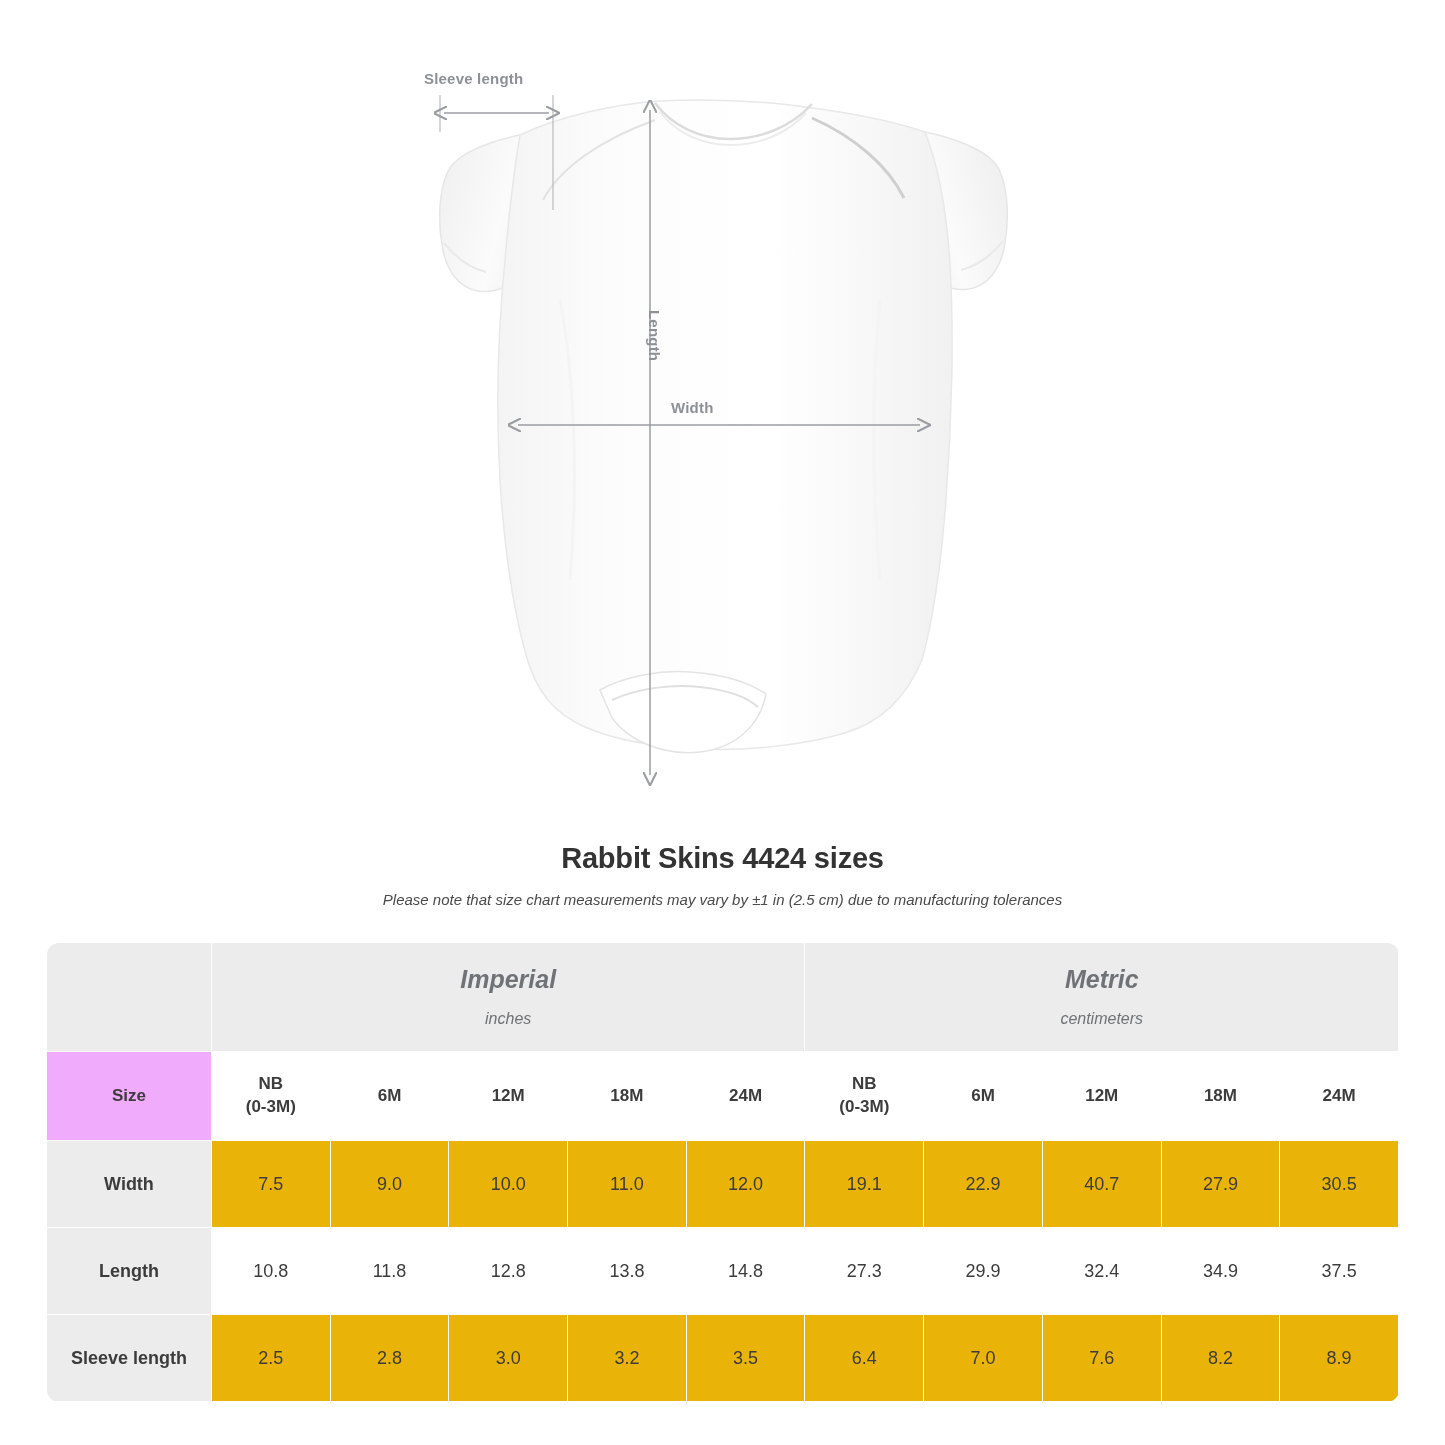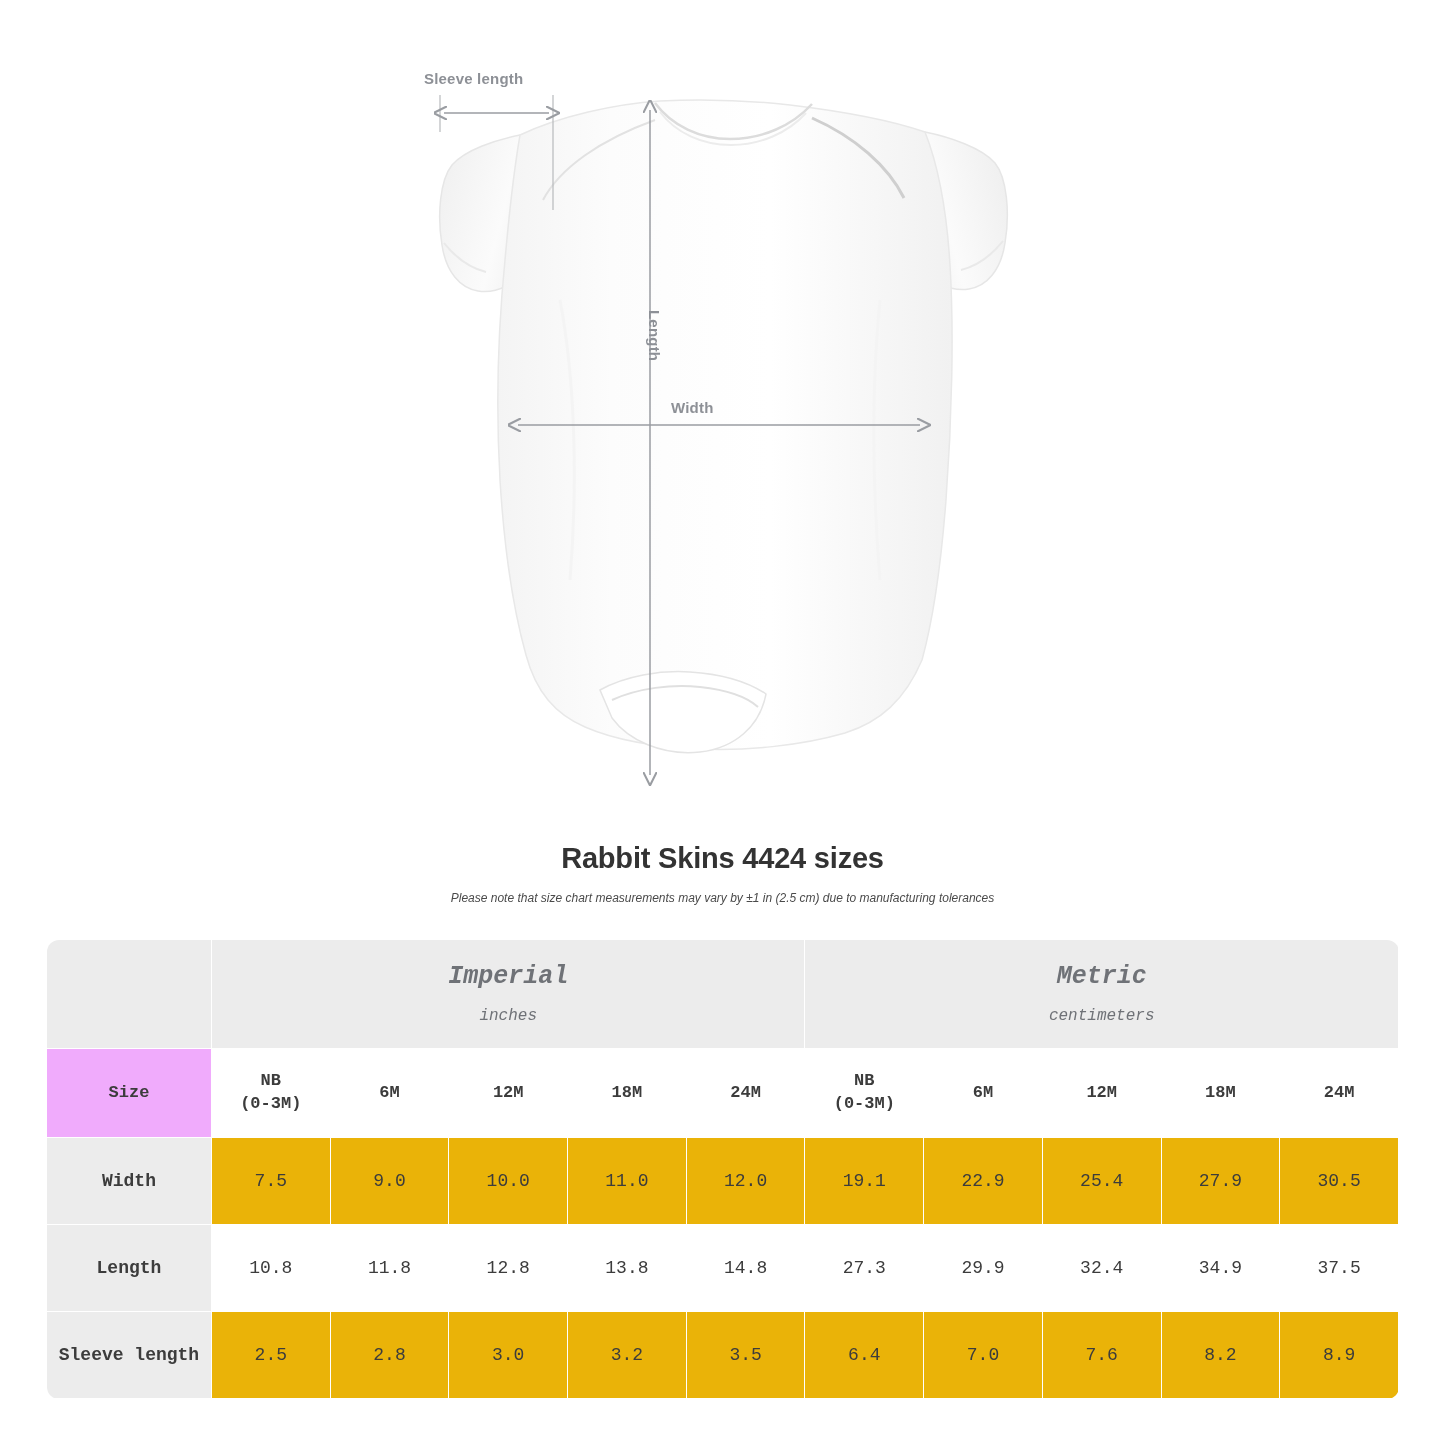--- a/index.html
+++ b/index.html
@@ -50,36 +50,35 @@
     margin-top: 8px;
   }
   #chart-title {
     font-size: 29px;
     font-weight: bold;
     color: #333333;
     margin: 12px;
     letter-spacing: -0.2px;
   }
   #chart-note {
-    font-size: 12px;
+    font-size: 15px;
     font-style: italic;
     color: #4a4a4a;
     margin: 16px 0 0 0;
   }
 
   
   #table-wrap {
     margin: 34px 46px 0 46px;
   }
   table {
     width: 100%;
     border-collapse: collapse;
     table-layout: fixed;
     font-size: 17px;
-    font-family: Liberation Mono, monospace;
   }
   td, th {
     border: 1px solid #ffffff;
     text-align: center;
     vertical-align: middle;
     font-weight: normal;
   }
 
   
   .unit-row td {
@@ -284,21 +283,21 @@
     <tbody>
       <tr class="alt">
         <td class="rowhead">Width</td>
         <td>7.5</td>
         <td>9.0</td>
         <td>10.0</td>
         <td>11.0</td>
         <td>12.0</td>
         <td>19.1</td>
         <td>22.9</td>
-        <td>25.4</td>
+        <td>40.7</td>
         <td>27.9</td>
         <td>30.5</td>
       </tr>
       <tr>
         <td class="rowhead">Length</td>
         <td>10.8</td>
         <td>11.8</td>
         <td>12.8</td>
         <td>13.8</td>
         <td>14.8</td>

